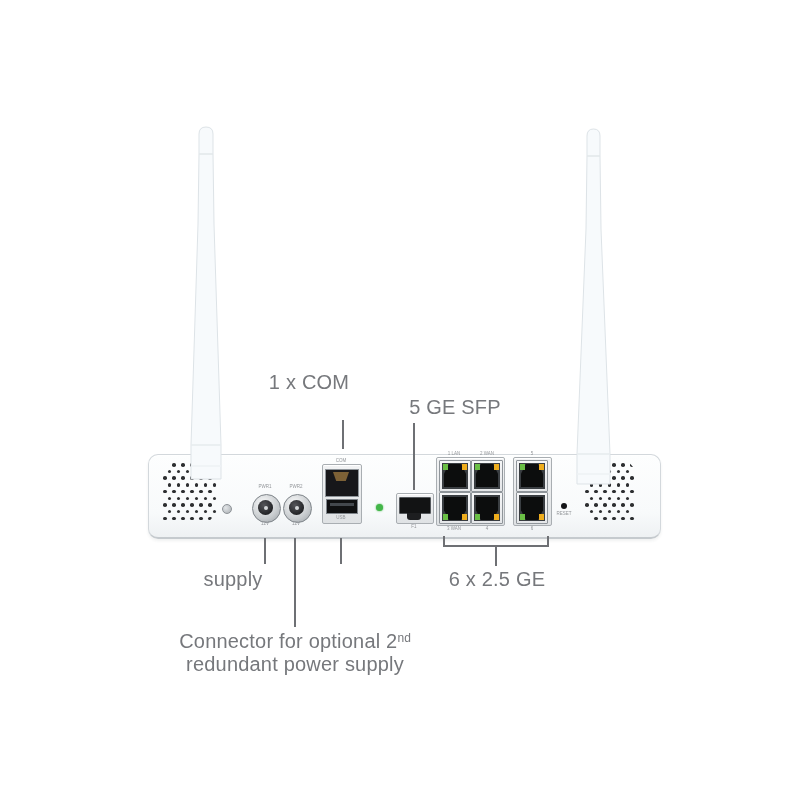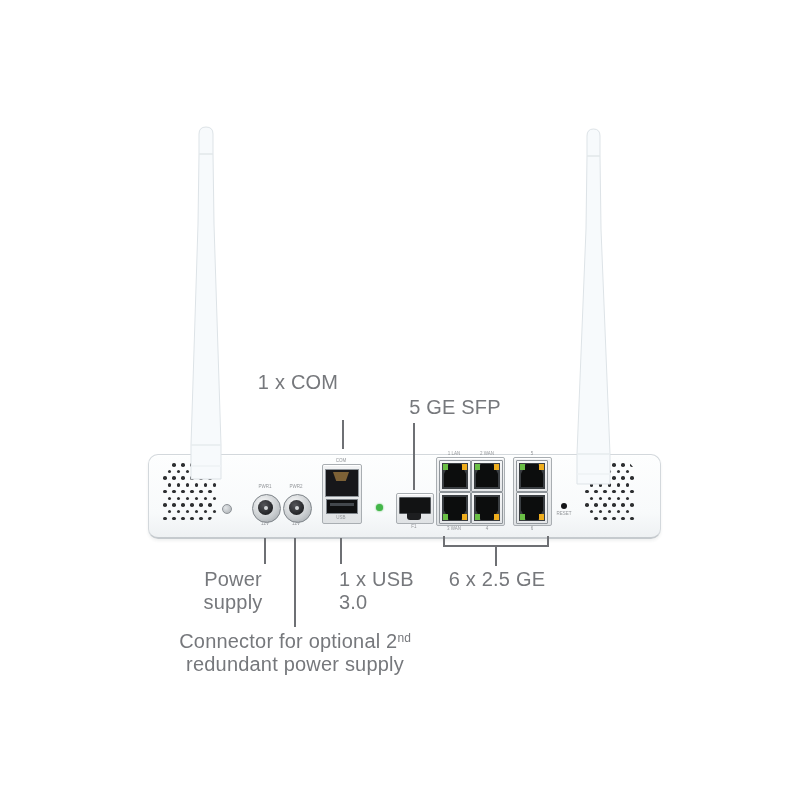--- a/index.html
+++ b/index.html
@@ -297,33 +297,28 @@
   <div class="abs cline" style="left:264px;top:538px;height:26px;z-index:6"></div>
   <div class="abs cline" style="left:294px;top:538px;height:89px;z-index:6"></div>
   <div class="abs cline" style="left:340px;top:538px;height:26px;z-index:6"></div>
   <div class="abs" style="left:443px;top:536px;width:106px;height:30px;z-index:6">
     <div class="abs cline" style="left:0;top:0;height:11px"></div>
     <div class="abs cline" style="left:104px;top:0;height:11px"></div>
     <div class="abs hline" style="left:0;top:9px;width:106px"></div>
     <div class="abs cline" style="left:52px;top:9px;height:21px"></div>
   </div>
 
-  <div class="abs clabel center" style="left:218px;top:371px;width:160px;z-index:6">
+  <div class="abs clabel center" style="left:229px;top:371px;width:160px;z-index:6">
     <div>1 x COM</div>
   </div>
   <div class="abs clabel center" style="left:385px;top:396px;width:140px;z-index:6">
     <div>5 GE SFP</div>
   </div>
   <div class="abs clabel center" style="left:173px;top:568px;width:120px;z-index:6">
-    <div>Power</div>
     <div>supply</div>
-  </div>
-  <div class="abs clabel" style="left:339px;top:568px;width:110px;z-index:6">
-    <div>1 x USB</div>
-    <div>3.0</div>
   </div>
   <div class="abs clabel center" style="left:417px;top:568px;width:160px;z-index:6">
     <div>6 x 2.5 GE</div>
   </div>
   <div class="abs clabel center" style="left:150px;top:627px;width:290px;z-index:6">
     <div><span>Connector for optional 2</span><sup class="nd">nd</sup></div>
     <div>redundant power supply</div>
   </div>
 
 </div>

